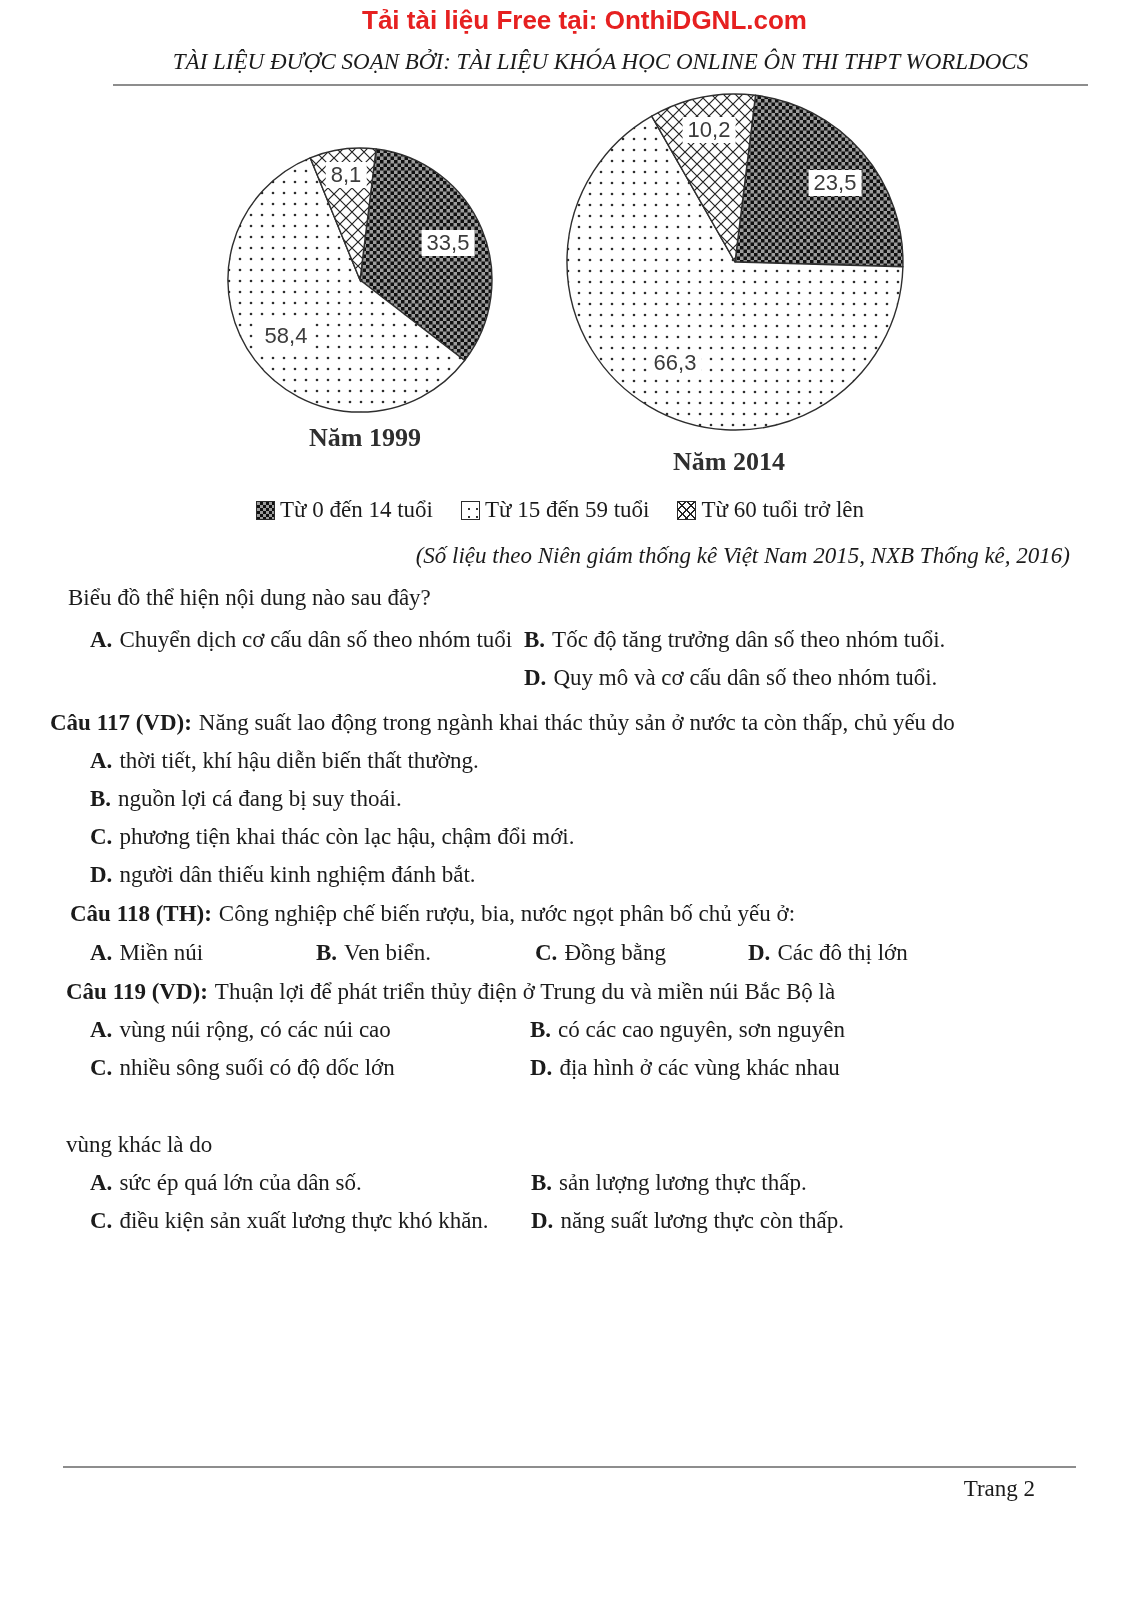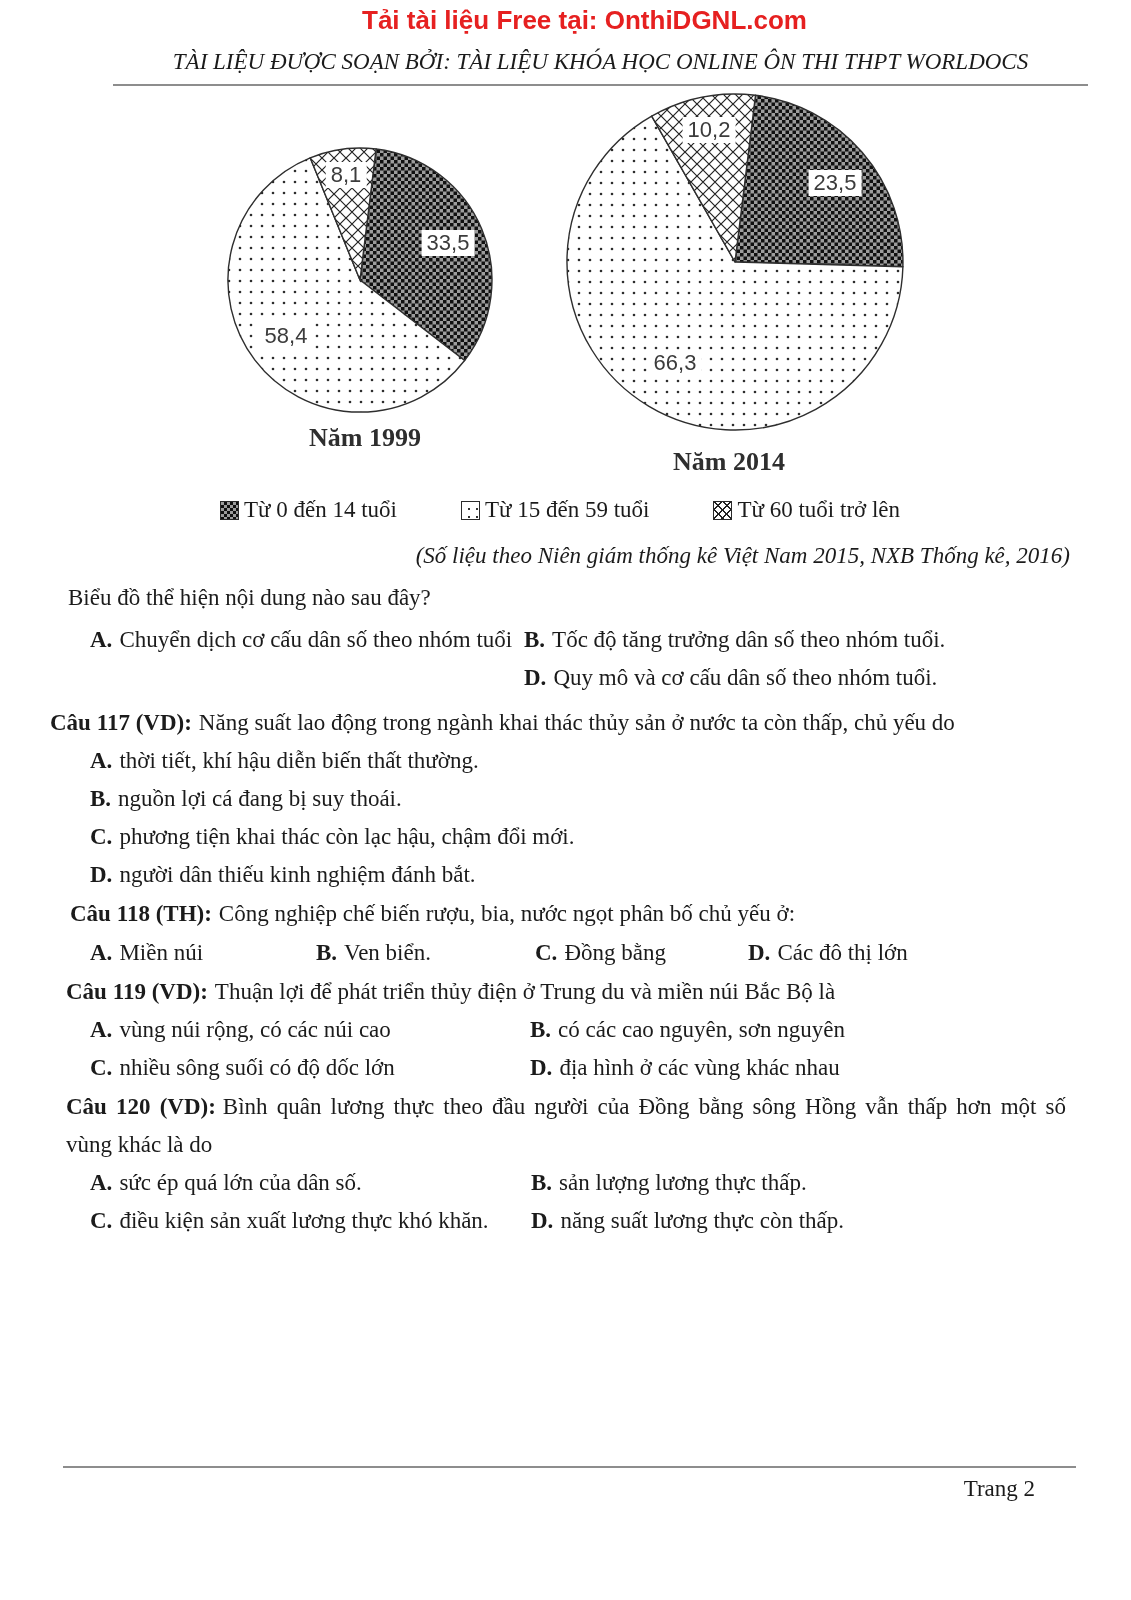--- a/index.html
+++ b/index.html
@@ -26,21 +26,21 @@
     background:#ffffff; padding:0px 5px;
     font-family:"Liberation Sans", sans-serif; font-size:22px; line-height:26px; color:#3c3c3c;
     white-space:nowrap;
   }
   .pie-title{
     position:absolute; text-align:center; font-weight:bold; font-size:26px; color:#2e2e2e;
     white-space:nowrap;
   }
   .legend{
     position:absolute; top:496px; left:140px; width:840px;
-    display:flex; justify-content:center; align-items:center; gap:64px;
+    display:flex; justify-content:center; align-items:center; gap:28px;
   }
   .legend-item{display:inline-flex; align-items:center; white-space:nowrap;}
   .legend-label{margin-left:5px; font-size:23px;}
   .marker{width:19px; height:19px; border:1px solid #2a2a2a; display:inline-block; box-sizing:border-box;}
   .m-checker{
     background-color:#9c9c9c;
     background-image:conic-gradient(#111 0 90deg, transparent 90deg 180deg, #111 180deg 270deg, transparent 270deg);
     background-size:6px 6px;
   }
   .m-dots{
@@ -196,23 +196,20 @@
   </div>
   <div class="row" style="top:1016px;">
     <span class="opt" style="left:90px;"><span class="b">A.</span><span class="sp">vùng núi rộng, có các núi cao</span></span>
     <span class="opt" style="left:530px;"><span class="b">B.</span><span class="sp">có các cao nguyên, sơn nguyên</span></span>
   </div>
   <div class="row" style="top:1054px;">
     <span class="opt" style="left:90px;"><span class="b">C.</span><span class="sp">nhiều sông suối có độ dốc lớn</span></span>
     <span class="opt" style="left:530px;"><span class="b">D.</span><span class="sp">địa hình ở các vùng khác nhau</span></span>
   </div>
 
-  <div class="just">
-    <span class="b">Câu 120 (VD):</span><span class="sp">Bình quân lương thực theo đầu người của Đồng bằng sông Hồng vẫn thấp hơn một số</span>
-  </div>
   <div class="row" style="top:1131px;">
     <span class="q-head" style="left:66px;">
       <span>vùng khác là do</span>
     </span>
   </div>
   <div class="row" style="top:1169px;">
     <span class="opt" style="left:90px;"><span class="b">A.</span><span class="sp">sức ép quá lớn của dân số.</span></span>
     <span class="opt" style="left:531px;"><span class="b">B.</span><span class="sp">sản lượng lương thực thấp.</span></span>
   </div>
   <div class="row" style="top:1207px;">

